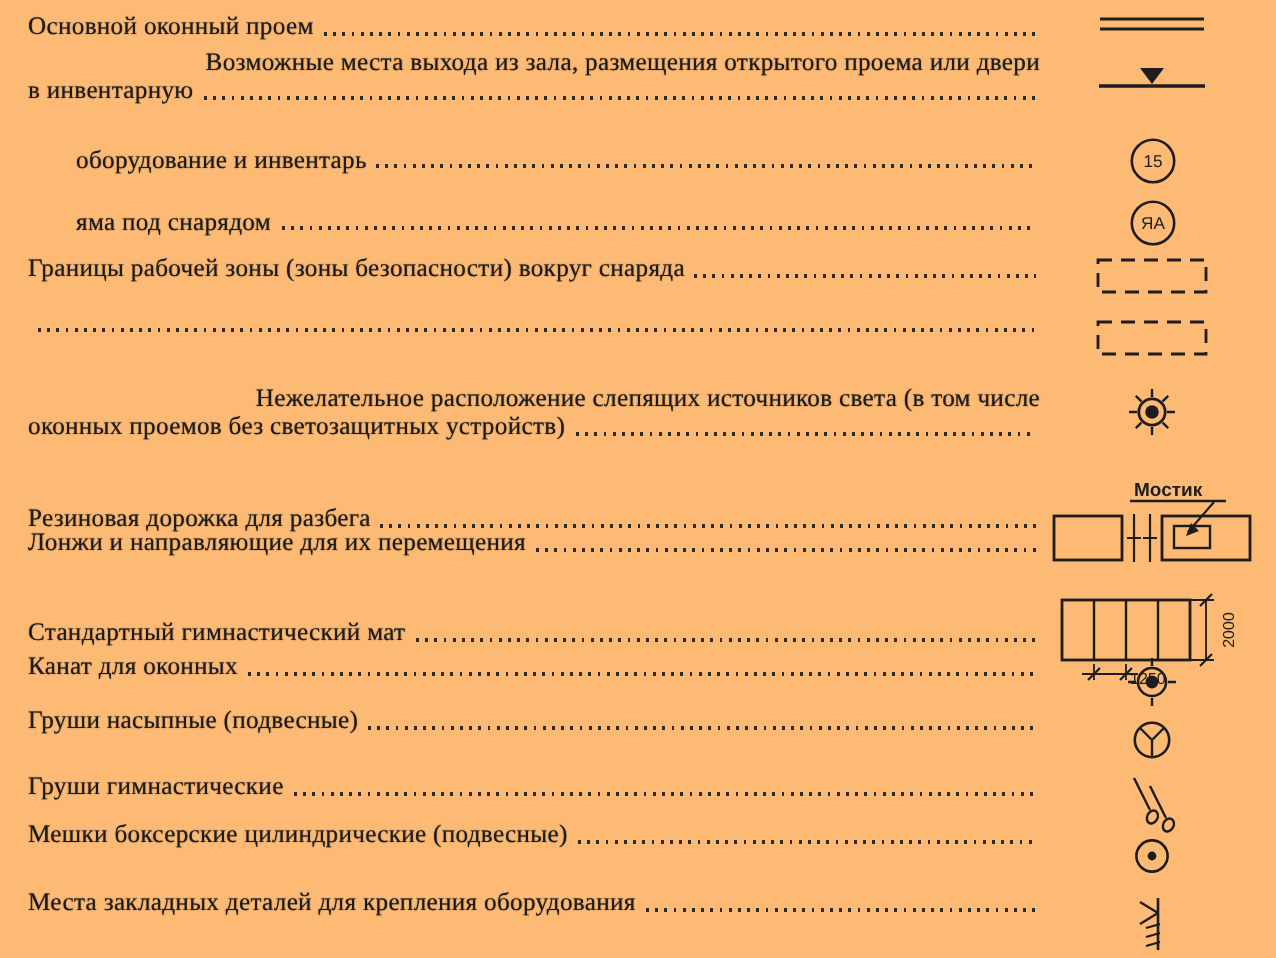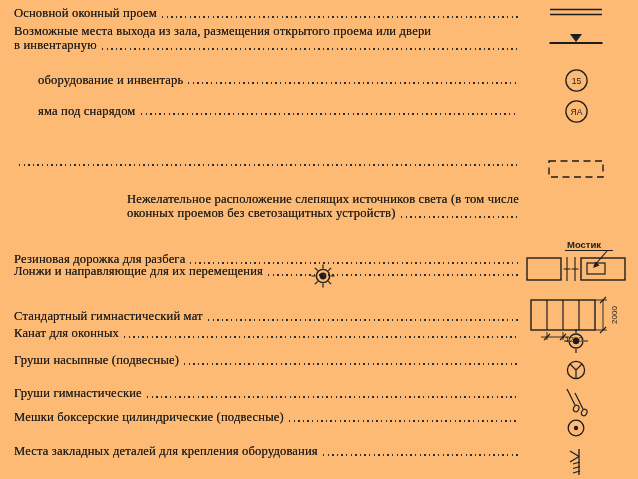--- a/index.html
+++ b/index.html
@@ -19,21 +19,21 @@
   }
   .entry{
     flex:1 1 auto;
     min-width:0;
     font-size:12.6px;
     line-height:14px;
     letter-spacing:.15px;
     text-shadow:0 0 .6px rgba(25,25,25,.75);
   }
   .entry.indent{padding-left:24px;}
-  .line{white-space:nowrap;}
+  .line{white-space:nowrap;text-align:right;}
   .lastline{display:flex;min-width:0;}
   .lastline .txt{white-space:nowrap;}
   .leader{
     flex:1 1 auto;
     min-width:10px;
     height:1.8px;
     align-self:flex-end;
     margin:0 2px 2.5px 5px;
     background-image:repeating-linear-gradient(90deg,#2c2c2c 0 1.4px,transparent 1.4px 4.6px);
   }
@@ -100,33 +100,46 @@
           <span class="leader"></span>
         </div>
       </div>
       <div class="symcol">
         <span class="sym" style="transform: translateY(1px);"><svg width="27" height="27">
       <circle cx="13.5" cy="13.5" r="10.6" fill="none" stroke="#1d1d1d" stroke-width="1.3"></circle>
       <text x="13.5" y="16.6" text-anchor="middle" font-size="8.6" font-family="Liberation Sans, sans-serif" fill="#1d1d1d">ЯА</text>
           </svg></span>
       </div>
     </div>
+    <div class="row" style="top: 124px;">
+      <div class="entry">
+        <div class="lastline">
+          <span class="txt">Границы рабочей зоны (зоны безопасности) вокруг снаряда</span>
+          <span class="leader"></span>
+        </div>
+      </div>
+      <div class="symcol">
+        <span class="sym" style="transform: translateY(4px);"><svg width="58" height="20">
+      <rect x="2" y="2" width="54" height="16" fill="none" stroke="#1d1d1d" stroke-width="1.4" stroke-dasharray="7 4.5"></rect>
+          </svg></span>
+      </div>
+    </div>
     <div class="row" style="top: 156px;">
       <div class="entry">
         <div class="lastline">
           <span class="leader"></span>
         </div>
       </div>
       <div class="symcol">
         <span class="sym" style="transform: translateY(3px);"><svg width="58" height="20">
       <rect x="2" y="2" width="54" height="16" fill="none" stroke="#1d1d1d" stroke-width="1.4" stroke-dasharray="7 4.5"></rect>
           </svg></span>
       </div>
     </div>
-    <div class="row" style="top: 192px; flex-direction: column;">
+    <div class="row" style="top: 192px;">
       <div class="entry">
         <div class="line">Нежелательное расположение слепящих источников света (в том числе</div>
         <div class="lastline">
           <span class="txt">оконных проемов без светозащитных устройств)</span>
           <span class="leader"></span>
         </div>
       </div>
       <div class="symcol">
         <span class="sym" style="transform: translateY(0px);"><svg width="28" height="28">
       <circle cx="14" cy="14" r="6.6" fill="none" stroke="#1d1d1d" stroke-width="1.4"></circle>

